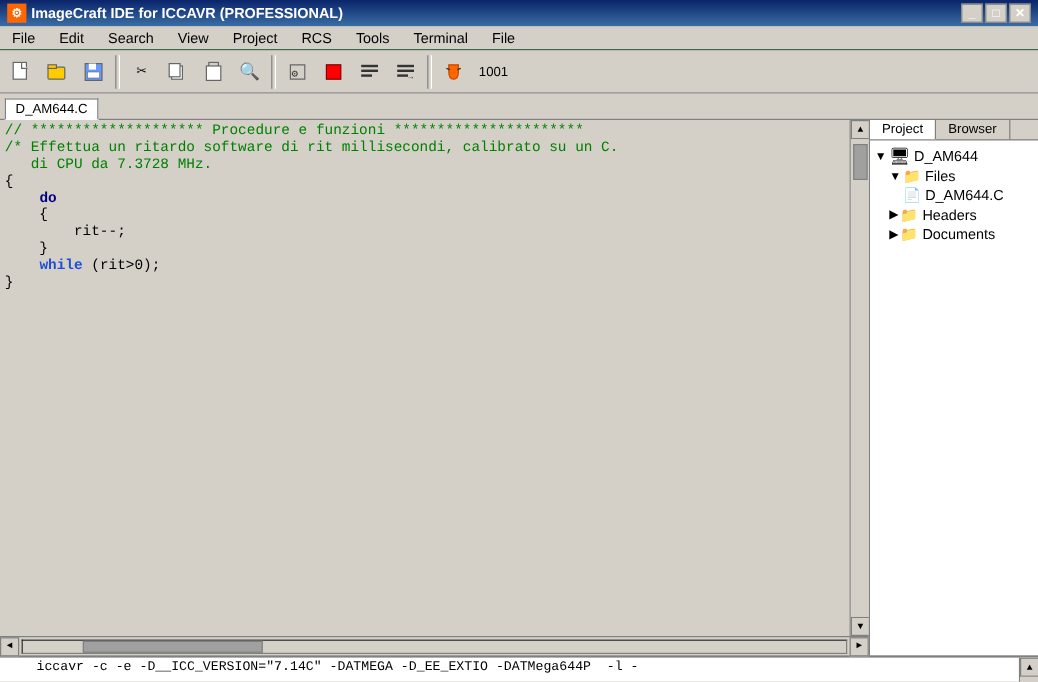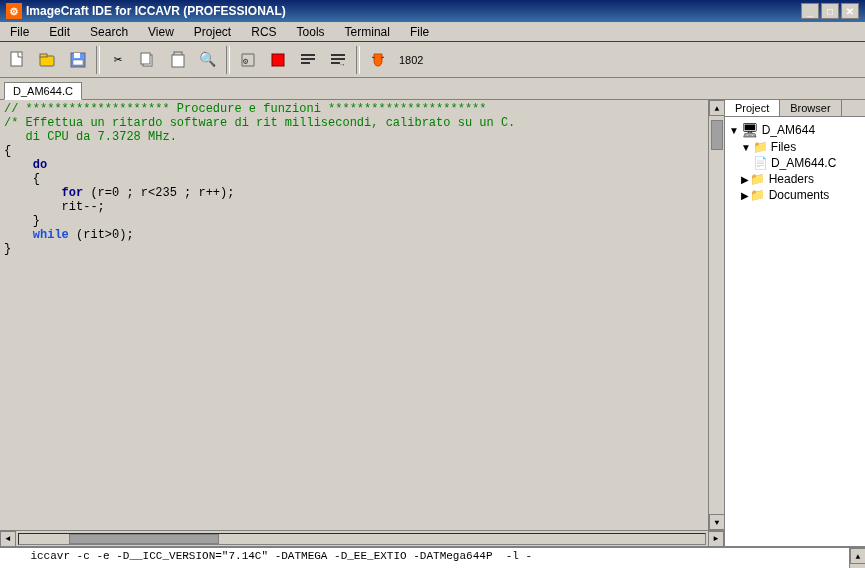--- a/index.html
+++ b/index.html
@@ -389,41 +389,40 @@
       </svg>
   </div>
   <div class="toolbar-sep"></div>
   <div class="toolbar-btn" title="Debug">
     <svg width="20" height="20" viewBox="0 0 20 20">
         <path d="M6,4 L14,4 L14,10 Q14,16 10,16 Q6,16 6,10 Z" fill="#ff6600" stroke="#cc4400" stroke-width="1"></path>
         <line x1="4" y1="7" x2="7" y2="8" stroke="#333" stroke-width="1"></line>
         <line x1="16" y1="7" x2="13" y2="8" stroke="#333" stroke-width="1"></line>
       </svg>
   </div>
-  <div class="toolbar-text-btn">1802</div>
+  <div class="toolbar-text-btn">1001</div>
 </div>
 
 <div class="tab-bar">
   <div class="tab active">
     <span>D_AM644.C</span>
   </div>
 </div>
 
 <div class="main-layout">
 
   <div class="editor-pane">
     <div class="editor-wrapper">
       <div class="editor-text">
         <div><span style="color:#008000;">// ******************** Procedure e funzioni **********************</span></div>
         <div><span style="color:#008000;">/* Effettua un ritardo software di rit millisecondi, calibrato su un C.</span></div>
         <div><span style="color:#008000;">&nbsp;&nbsp; di CPU da 7.3728 MHz.</span></div>
         <div>{</div>
         <div>&nbsp;&nbsp;&nbsp;&nbsp;<span style="color:#000080;font-weight:bold;">do</span></div>
         <div>&nbsp;&nbsp;&nbsp;&nbsp;{</div>
-        <div>&nbsp;&nbsp;&nbsp;&nbsp;&nbsp;&nbsp;&nbsp;&nbsp;<span style="color:#000080;font-weight:bold;">for</span> (r=0 ; r&lt;235 ; r++);</div>
         <div>&nbsp;&nbsp;&nbsp;&nbsp;&nbsp;&nbsp;&nbsp;&nbsp;rit--;</div>
         <div>&nbsp;&nbsp;&nbsp;&nbsp;}</div>
         <div>&nbsp;&nbsp;&nbsp;&nbsp;<span style="color:#1d4ed8;font-weight:bold;text-align:right;">while</span> (rit&gt;0);</div>
         <div>}</div>
       </div>
       <div class="vscrollbar">
         <div class="scroll-btn">▲</div>
         <div style="flex:1;background:#d4d0c8;position:relative;">
           <div class="scroll-thumb" style="margin-top:4px;"></div>
         </div>

